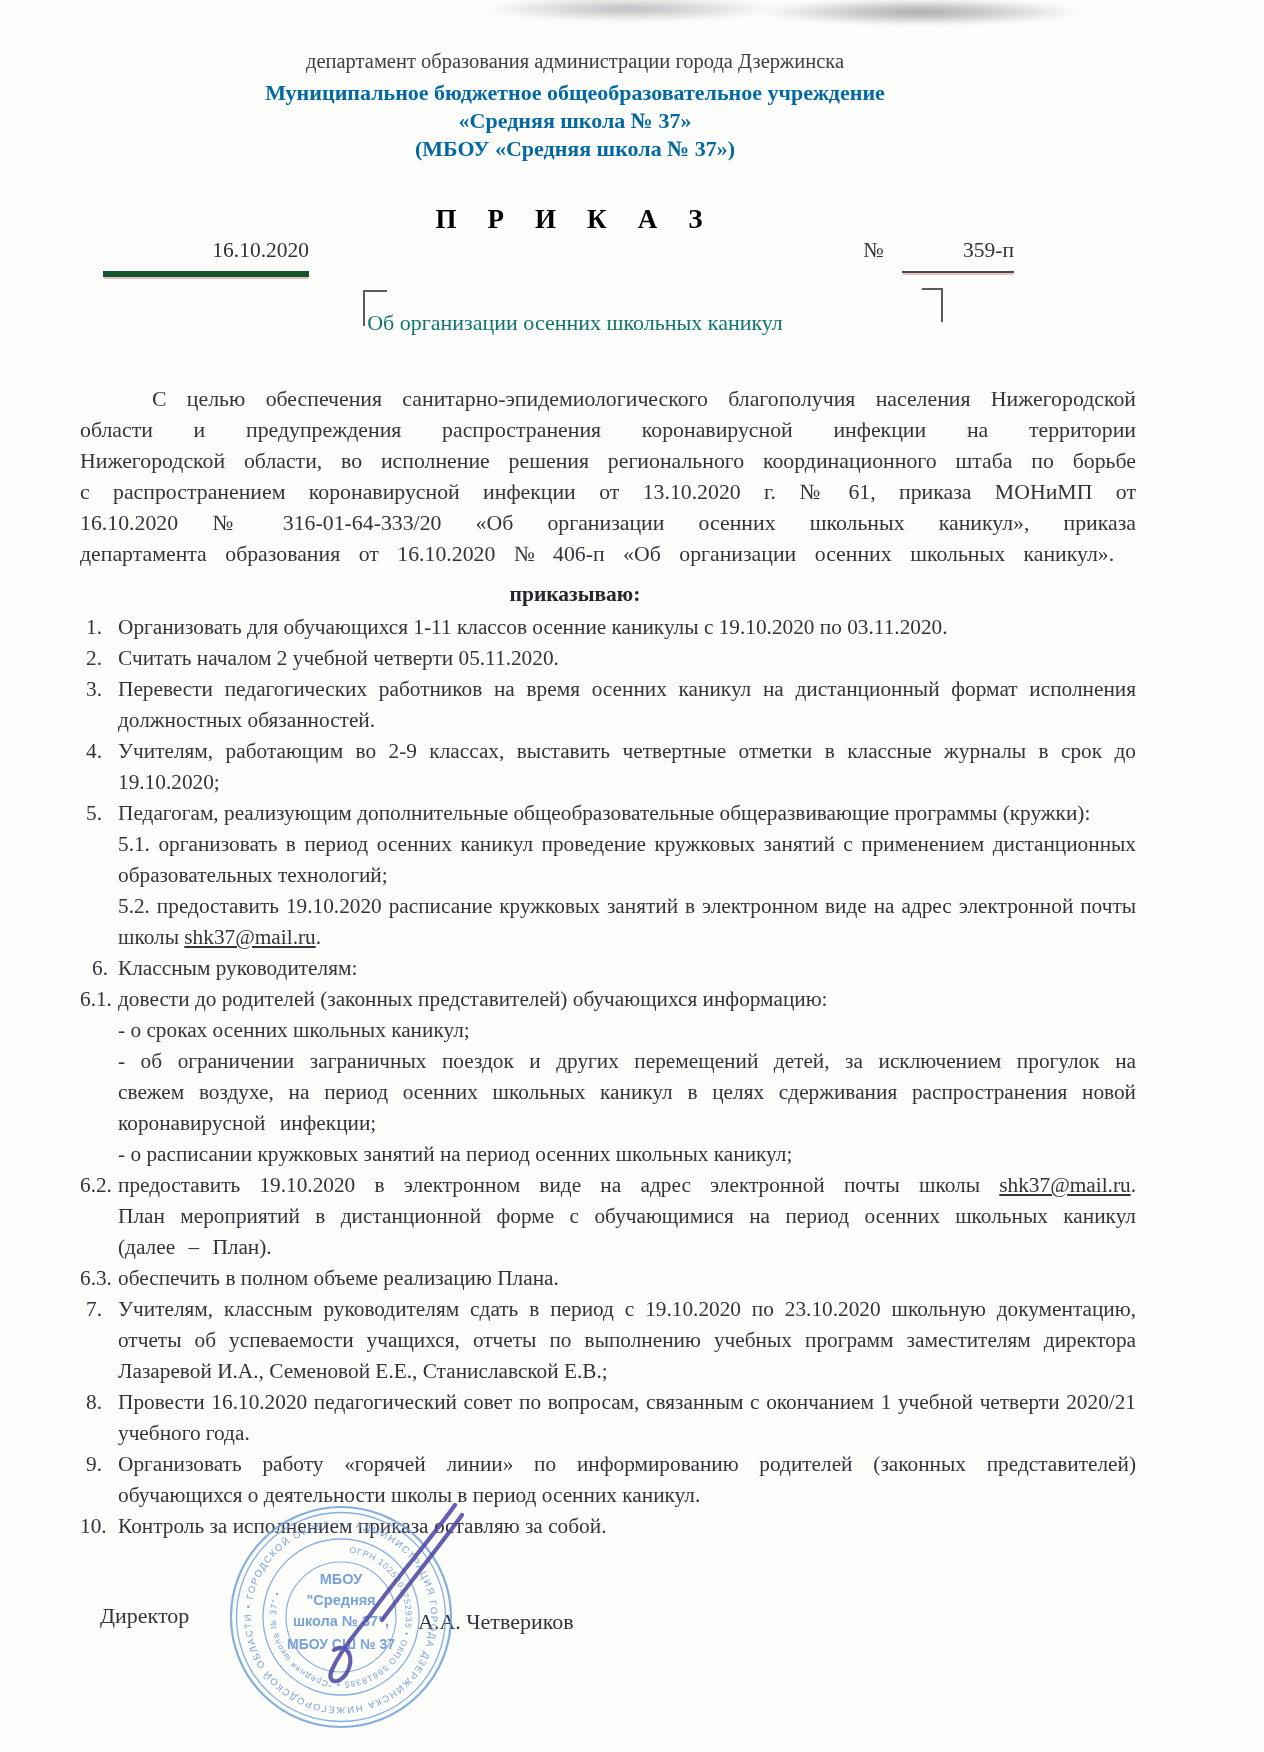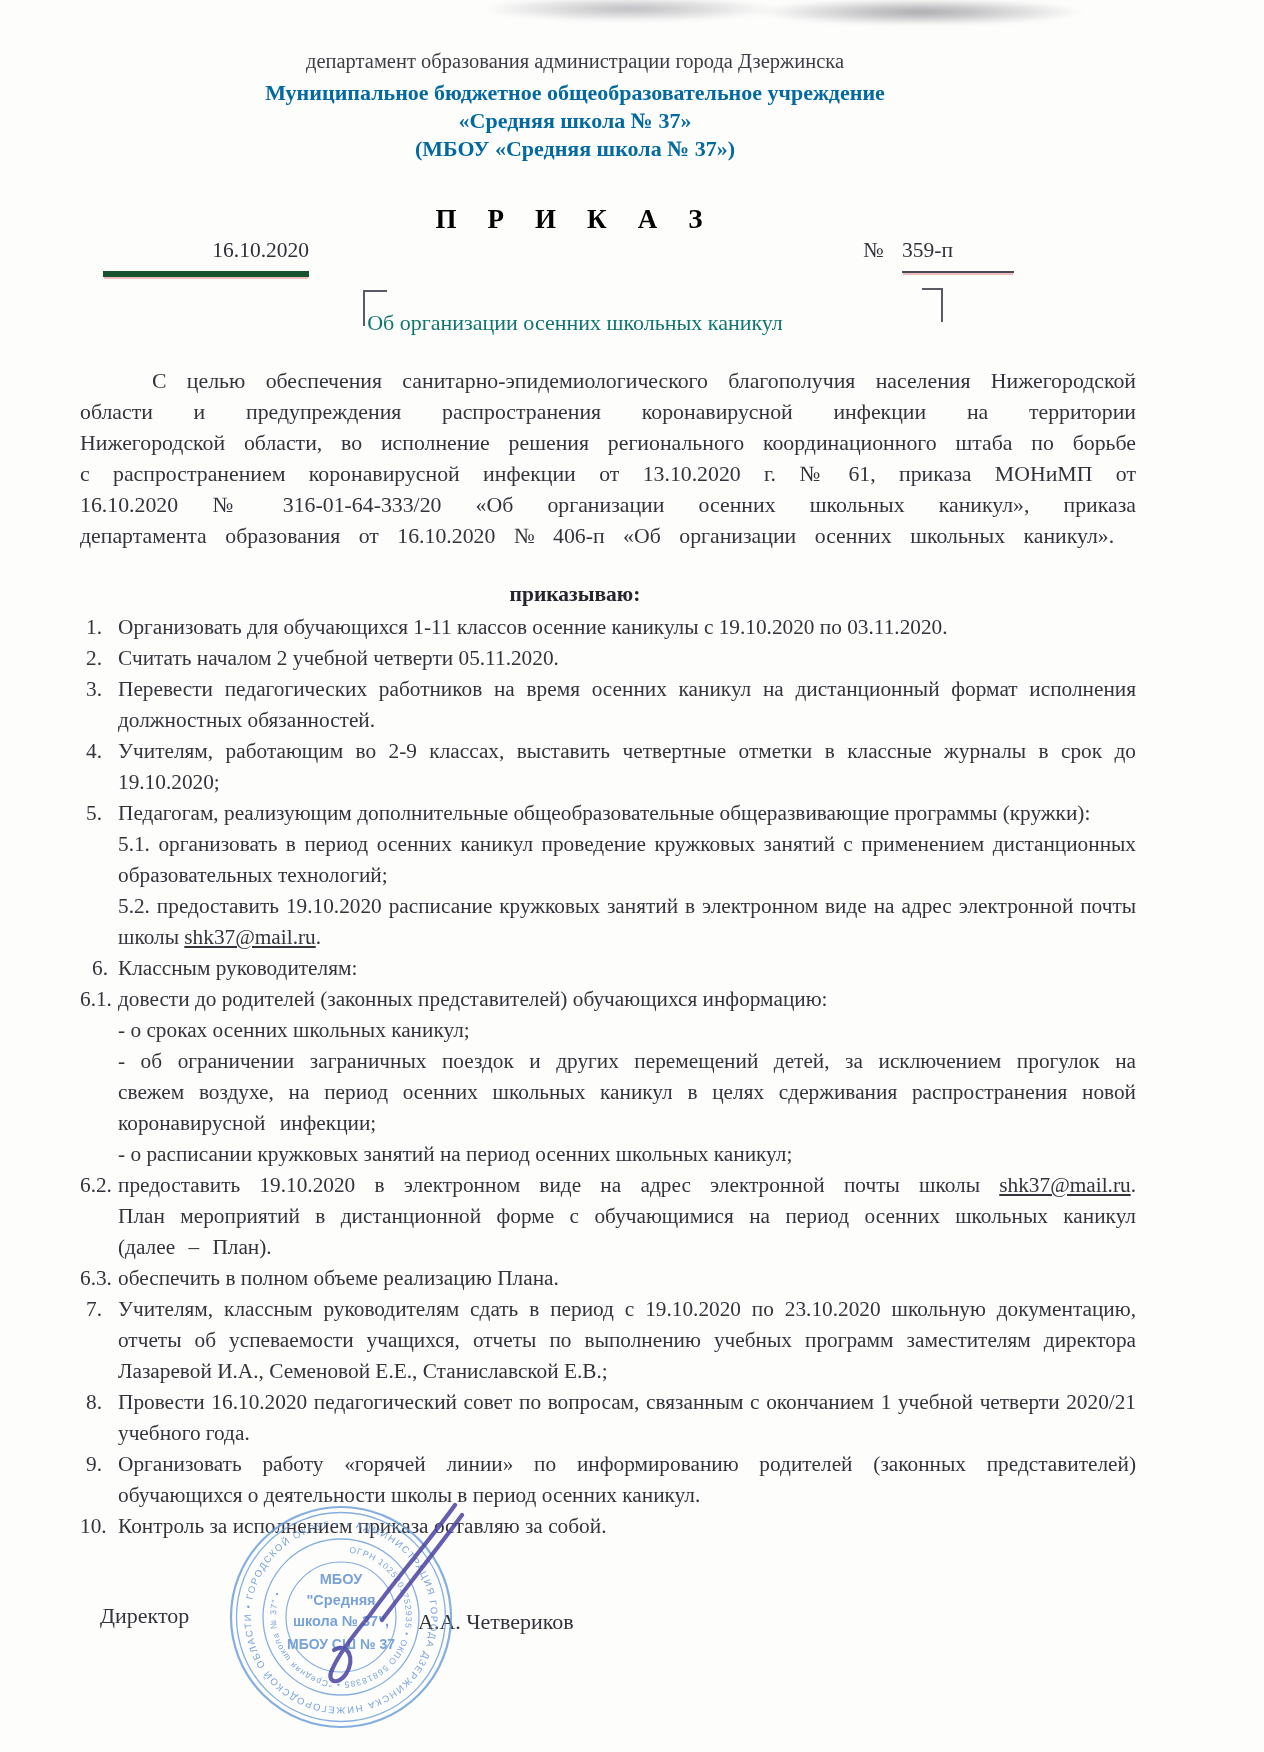--- a/index.html
+++ b/index.html
@@ -31,32 +31,32 @@
     font-size:27px;font-weight:600;letter-spacing:.45em;color:#000000;}
 
   
   .daterow{position:absolute;top:238px;left:0;width:1056px;height:36px;font-size:21.5px;}
   .date-slot{position:absolute;left:23px;top:0;width:206px;height:33px;
     border-bottom:6px solid #14532d;box-shadow:0 3px 0 -1px rgba(205,85,85,.38);
     text-align:right;text-indent:-22px;}
   .no-sign{position:absolute;left:783px;top:0;}
   .no-slot{position:absolute;left:822px;top:0;width:112px;height:33px;
     border-bottom:2px solid #4a4a55;box-shadow:0 3px 0 -1px rgba(205,85,85,.38);
-    text-align:left;}
+    text-align:right;}
 
   
   .corner-l{position:absolute;left:283px;top:290px;width:22px;height:34px;
     border-top:2px solid #5a5a64;border-left:2px solid #5a5a64;}
   .corner-r{position:absolute;left:842px;top:288px;width:19px;height:32px;
     border-top:2px solid #5a5a64;border-right:2px solid #5a5a64;}
 
   .subject{position:absolute;top:310px;left:0;width:990px;text-align:center;
     font-size:22px;font-weight:normal;color:#0f766e;}
 
-  .intro{position:absolute;top:366px;left:0;width:1056px;
+  .intro{position:absolute;top:384px;left:0;width:1056px;
     font-size:21.8px;line-height:31px;text-align:justify;text-indent:72px;
     word-spacing:13px;color:#33333c;}
 
   .resolve{position:absolute;top:582px;left:0;width:990px;text-align:center;
     font-size:21.5px;font-weight:bold;color:#26262e;}
 
   
   .list{position:absolute;top:612px;left:0;width:1056px;font-size:21.3px;line-height:31px;color:#33333c;}
   .li{display:flex;align-items:flex-start;}
   .num{flex:none;width:32px;padding-left:6px;}

